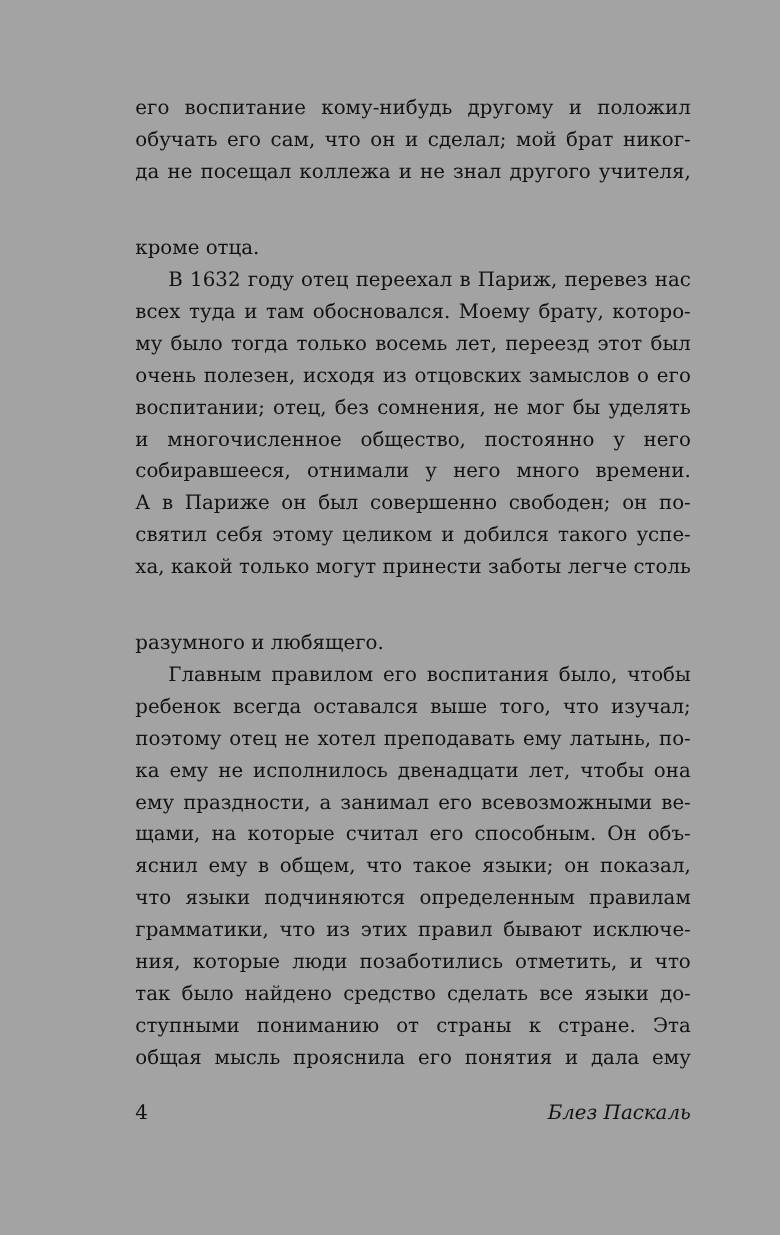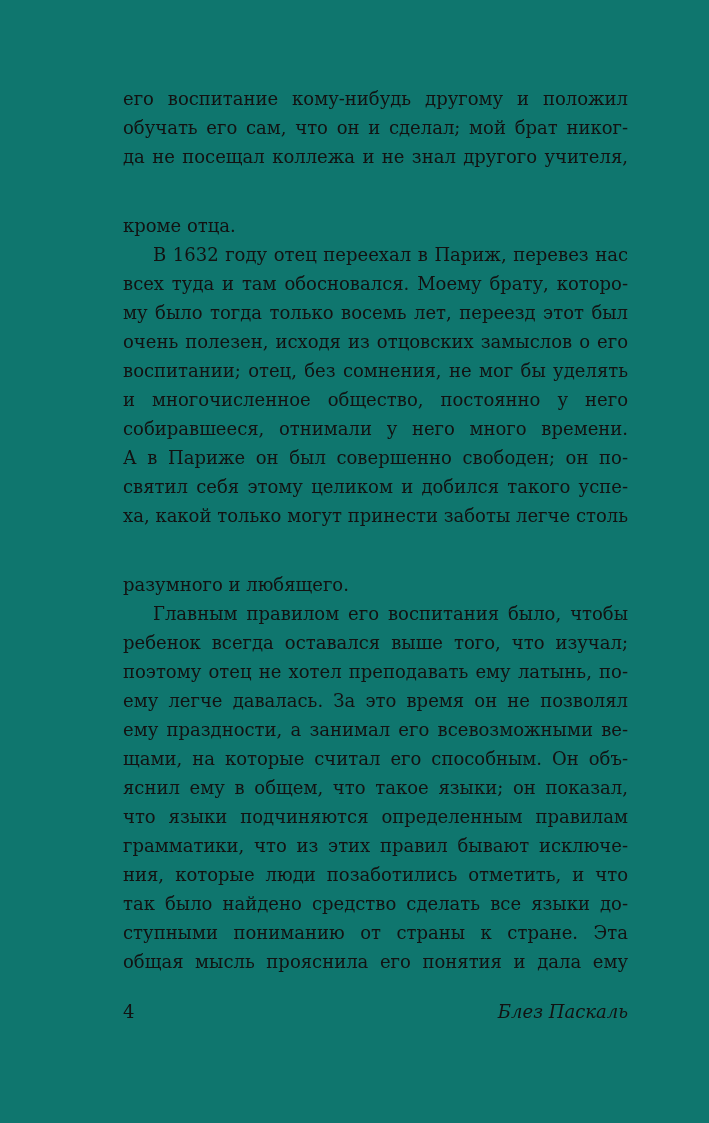--- a/index.html
+++ b/index.html
@@ -11,21 +11,21 @@
     height: 1123px;
     background: #ffffff;
     position: relative;
     overflow: hidden;
     font-family: "DejaVu Serif", serif;
     color: #121212;
   }
   .page {
     position: absolute;
     inset: 0;
-    background: #0f766e;
+    background: #a3a3a3;
   }
   .text-block {
     position: absolute;
     left: 123px;
     top: 84px;
     width: 505px;
     font-size: 18px;
     line-height: 29px;
   }
   .paragraph {
@@ -83,21 +83,21 @@
         <div class="line">собиравшееся, отнимали у него много времени.</div>
         <div class="line">А в Париже он был совершенно свободен; он по-</div>
         <div class="line">святил себя этому целиком и добился такого успе-</div>
         <div class="line">ха, какой только могут принести заботы легче столь</div>
         <div class="line para-end">разумного и любящего.</div>
       </div>
       <div class="paragraph">
         <div class="line indent">Главным правилом его воспитания было, чтобы</div>
         <div class="line">ребенок всегда оставался выше того, что изучал;</div>
         <div class="line">поэтому отец не хотел преподавать ему латынь, по-</div>
-        <div class="line">ему легче давалась. За это время он не позволял</div>
+        <div class="line">ка ему не исполнилось двенадцати лет, чтобы она</div>
         <div class="line">ему праздности, а занимал его всевозможными ве-</div>
         <div class="line">щами, на которые считал его способным. Он объ-</div>
         <div class="line">яснил ему в общем, что такое языки; он показал,</div>
         <div class="line">что языки подчиняются определенным правилам</div>
         <div class="line">грамматики, что из этих правил бывают исключе-</div>
         <div class="line">ния, которые люди позаботились отметить, и что</div>
         <div class="line">так было найдено средство сделать все языки до-</div>
         <div class="line">ступными пониманию от страны к стране. Эта</div>
         <div class="line">общая мысль прояснила его понятия и дала ему</div>
       </div>

